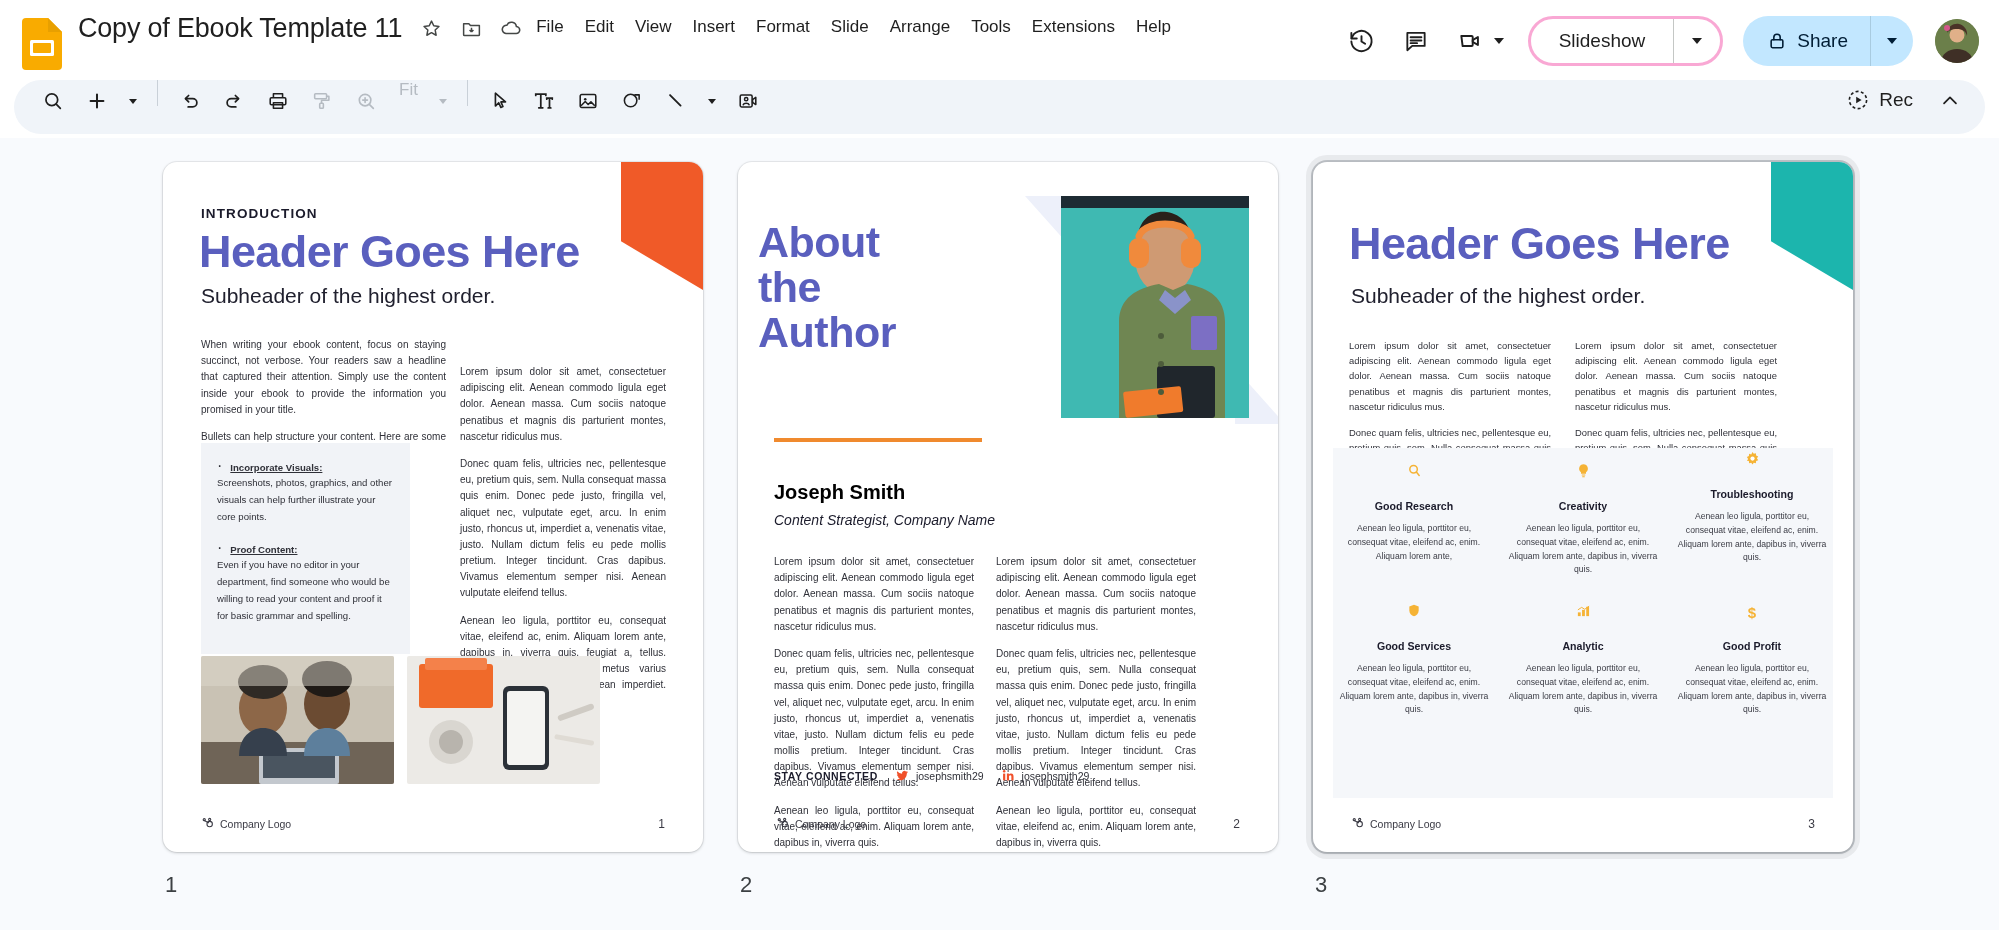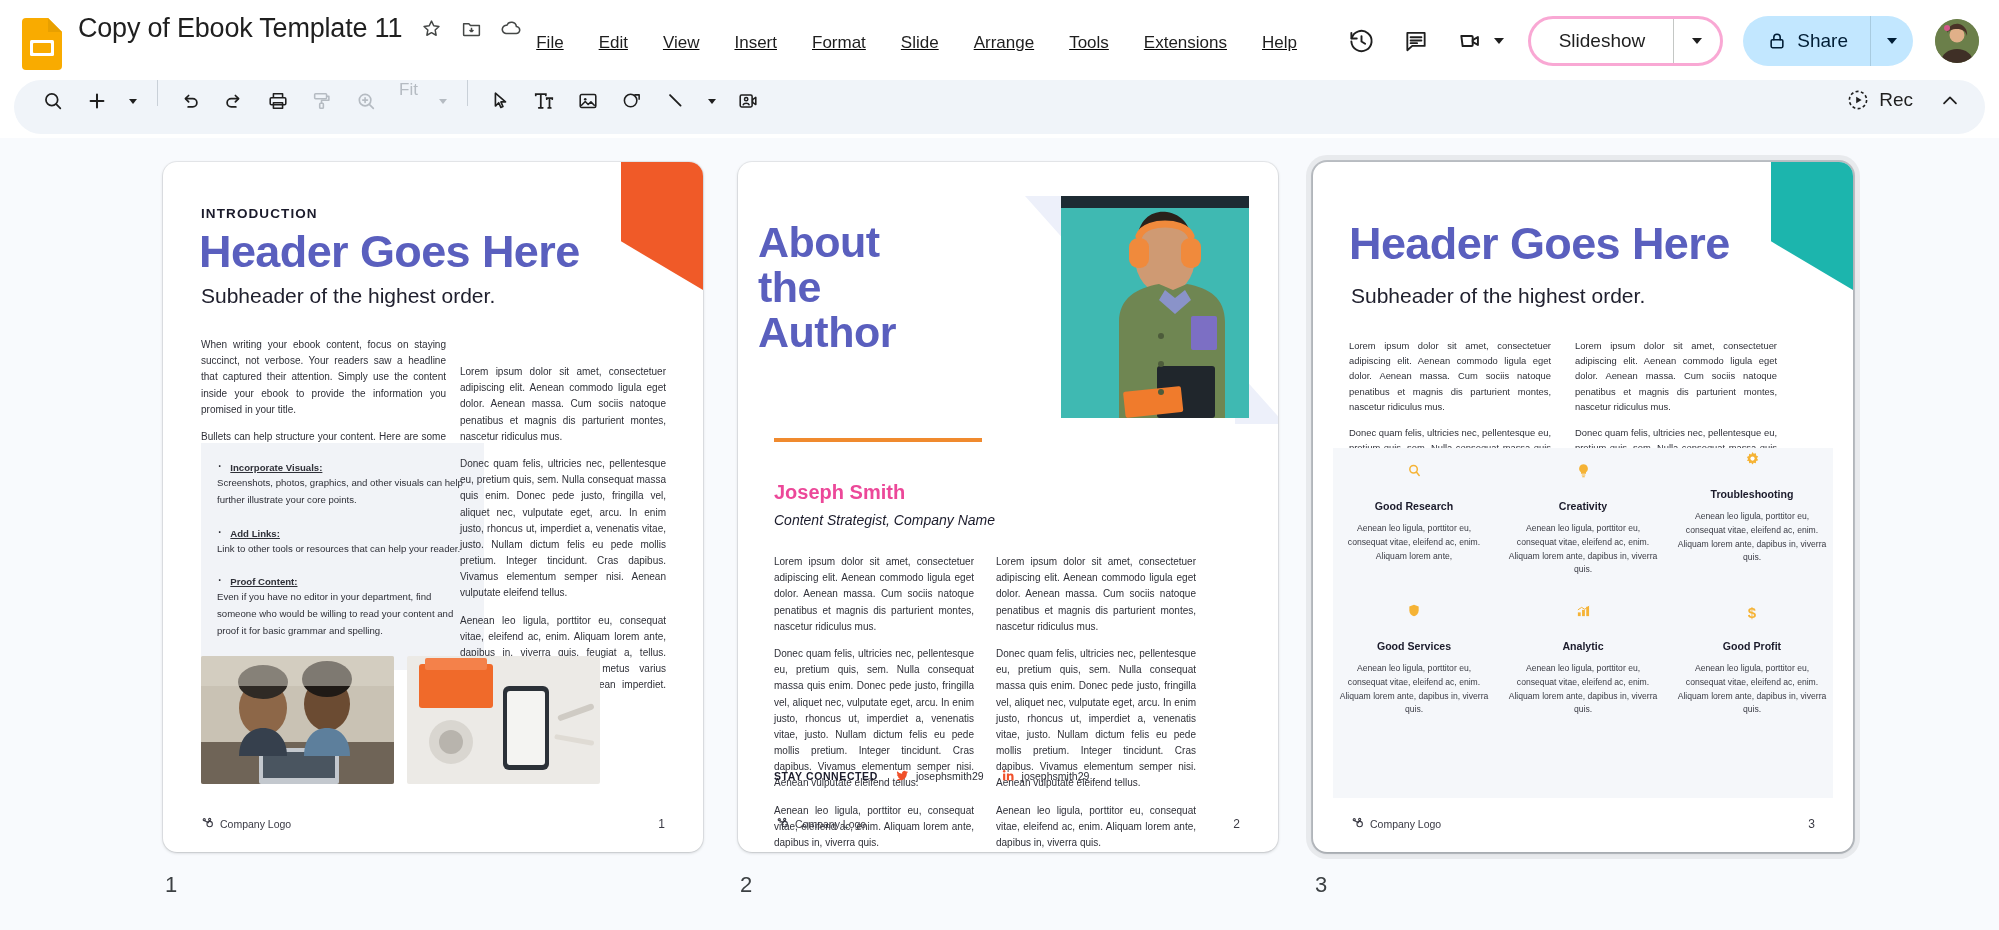--- a/index.html
+++ b/index.html
@@ -21,21 +21,21 @@
   }
   .docs-logo svg { display:block; }
   .title-block { display: flex; flex-direction: row; flex: 0 0 auto; }
   .title-row { display: flex; align-items: center; gap: 14px; height: 36px; }
   .doc-title {
     font-size: 27px; color: #1f1f1f; letter-spacing: -0.2px;
     white-space: nowrap; padding-right: 2px;
   }
   .title-ic { width: 26px; height: 26px; color:#444746; cursor:pointer; display:flex; align-items:center; justify-content:center;}
   .title-ic svg { display:block; }
-  .menubar { display: flex; gap: 15px; margin-top: 19px; margin-left: 2px; text-decoration: underline; }
+  .menubar { display: flex; gap: 1px; margin-top: 3px; margin-left: 2px; }
   .menu-item {
     font-size: 17px; color: #1f1f1f; padding: 4px 10px;
     border-radius: 6px; cursor: pointer; white-space: nowrap;
   }
 
   .topbar-spacer { flex: 1 1 auto; }
 
   .top-actions { display: flex; align-items: center; gap: 6px; margin-top: 6px; }
   .round-btn {
     width: 48px; height: 48px; border-radius: 50%;
@@ -167,21 +167,21 @@
 
   
   .ph { position: absolute; border-radius: 2px; overflow: hidden; }
 
   
   .s2-head {
     position: absolute; left: 20px; top: 58px; font-size: 43px;
     font-weight: 700; color: #5a5fbe; line-height: 1.05; letter-spacing:-0.5px;
   }
   .s2-rule { position: absolute; left: 36px; top: 276px; width: 208px; height: 4px; background: #f08a2e; }
-  .s2-name { position: absolute; left: 36px; top: 319px; font-size: 20px; color: #ec4899; font-weight: 600; }
+  .s2-name { position: absolute; left: 36px; top: 319px; font-size: 20px; color: #000000; font-weight: 600; }
   .s2-role { position: absolute; left: 36px; top: 350px; font-size: 14px; color: #1b1b2b; font-style: italic; }
   .s2-photo-wrap { position: absolute; right: 29px; top: 34px; width: 188px; height: 222px; }
   .s2-diag-tl { position:absolute; left:-36px; top:0; width:50px; height:56px; background:#edf0fa;
                 clip-path: polygon(100% 0, 100% 100%, 0 0); }
   .s2-diag-br { position:absolute; right:-36px; bottom:-6px; width:50px; height:56px; background:#edf0fa;
                 clip-path: polygon(0 100%, 100% 100%, 0 0); }
   .s2-photo { position:absolute; inset:0; background:#2bb3ae; overflow:hidden;}
   .s2-connect { position:absolute; left: 36px; bottom: 70px; display:flex; align-items:center; gap: 18px; }
   .s2-connect-lbl { font-size: 10.5px; font-weight: 700; letter-spacing: .6px; color:#1b1b2b; }
   .soc { display:flex; align-items:center; gap:7px; font-size:10.5px; color:#2f3038; }
@@ -426,29 +426,25 @@
         <div class="corner-shape" style="background:#f05a28"></div>
         <div class="eyebrow">INTRODUCTION</div>
         <div class="s-head" style="top:64px">Header Goes  Here</div>
         <div class="s-sub" style="top:122px">Subheader of the highest order.</div>
 
         <div class="body-txt" style="position:absolute;left:38px;top:175px;width:245px;">
           <p>When writing your ebook content, focus on staying succinct, not verbose. Your readers saw a headline that captured their attention. Simply use the content inside your ebook to provide the information you promised in your title.</p>
           <p>Bullets can help structure your content. Here are some additional tips for creating ebooks:</p>
         </div>
 
-        <div class="tipbox" style="left:38px;top:281px;width:283px;">
+        <div class="tipbox" style="left:38px;top:281px;width:209px;">
           <ul>
             <li>
               <div class="tip-bullet"><span class="tip-t">Incorporate Visuals:</span></div>
               <div class="tip-d">Screenshots, photos, graphics, and other visuals can help further illustrate your core points.</div>
-            </li>
-            <li>
-              <div class="tip-bullet"><span class="tip-t">Add Links:</span></div>
-              <div class="tip-d">Link to other tools or resources that can help your reader.</div>
             </li>
             <li>
               <div class="tip-bullet"><span class="tip-t">Proof Content:</span></div>
               <div class="tip-d">Even if you have no editor in your department, find someone who would be willing to read your content and proof it for basic grammar and spelling.</div>
             </li>
           </ul>
         </div>
 
         <div class="body-txt" style="position:absolute;left:297px;top:202px;width:206px;">
           <p>Lorem ipsum dolor sit amet, consectetuer adipiscing elit. Aenean commodo ligula eget dolor. Aenean massa. Cum sociis natoque penatibus et magnis dis parturient montes, nascetur ridiculus mus.</p>

